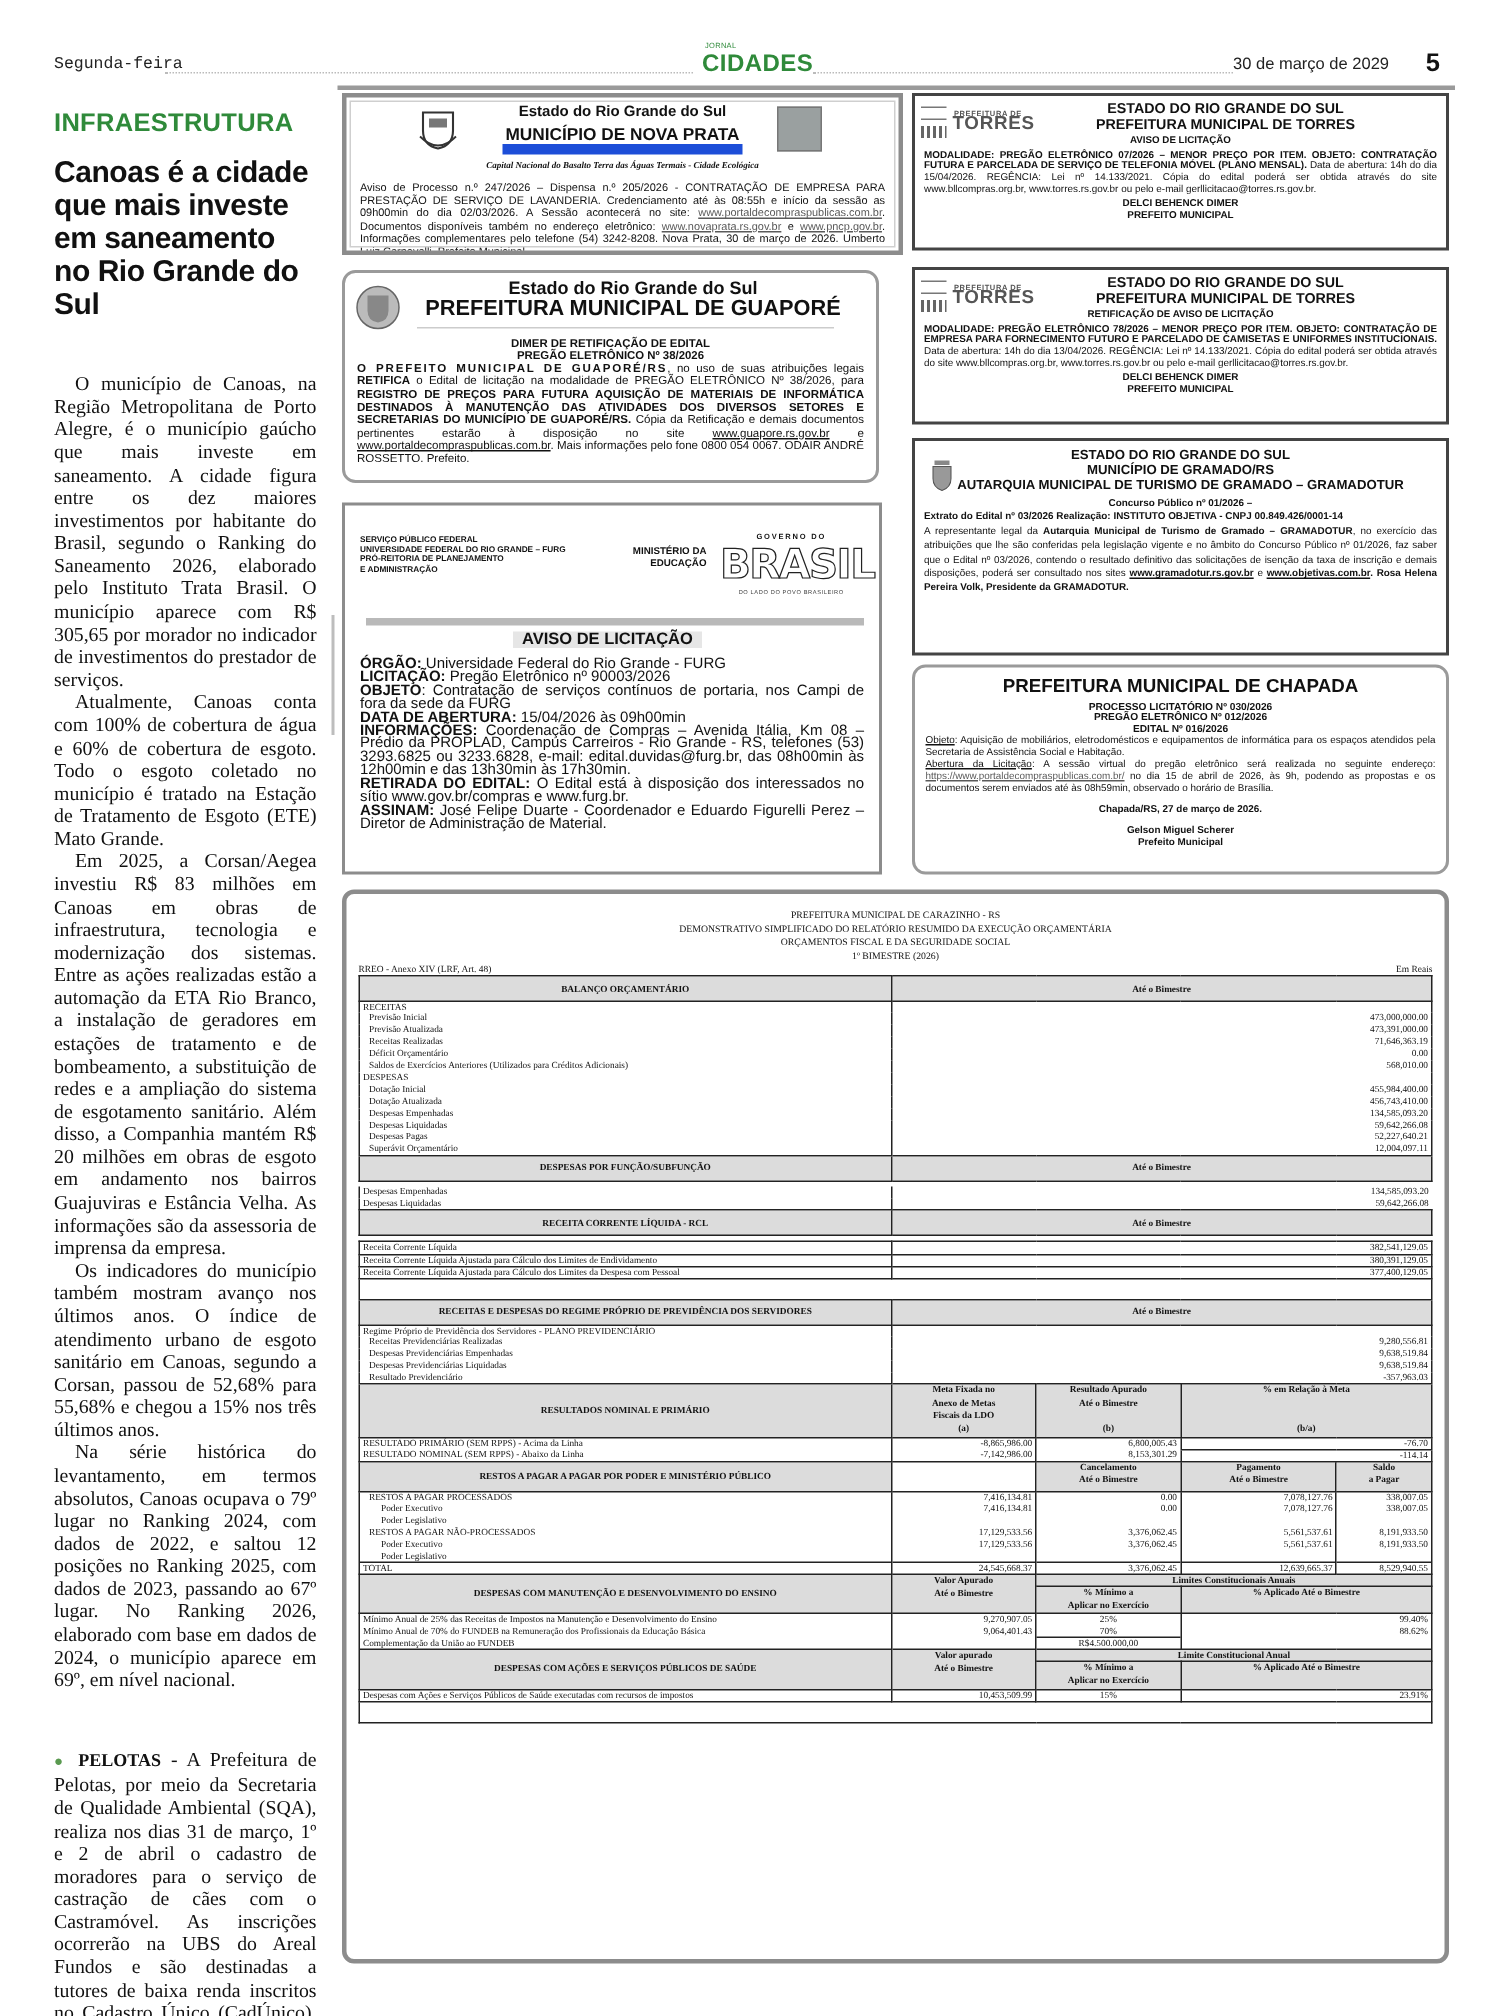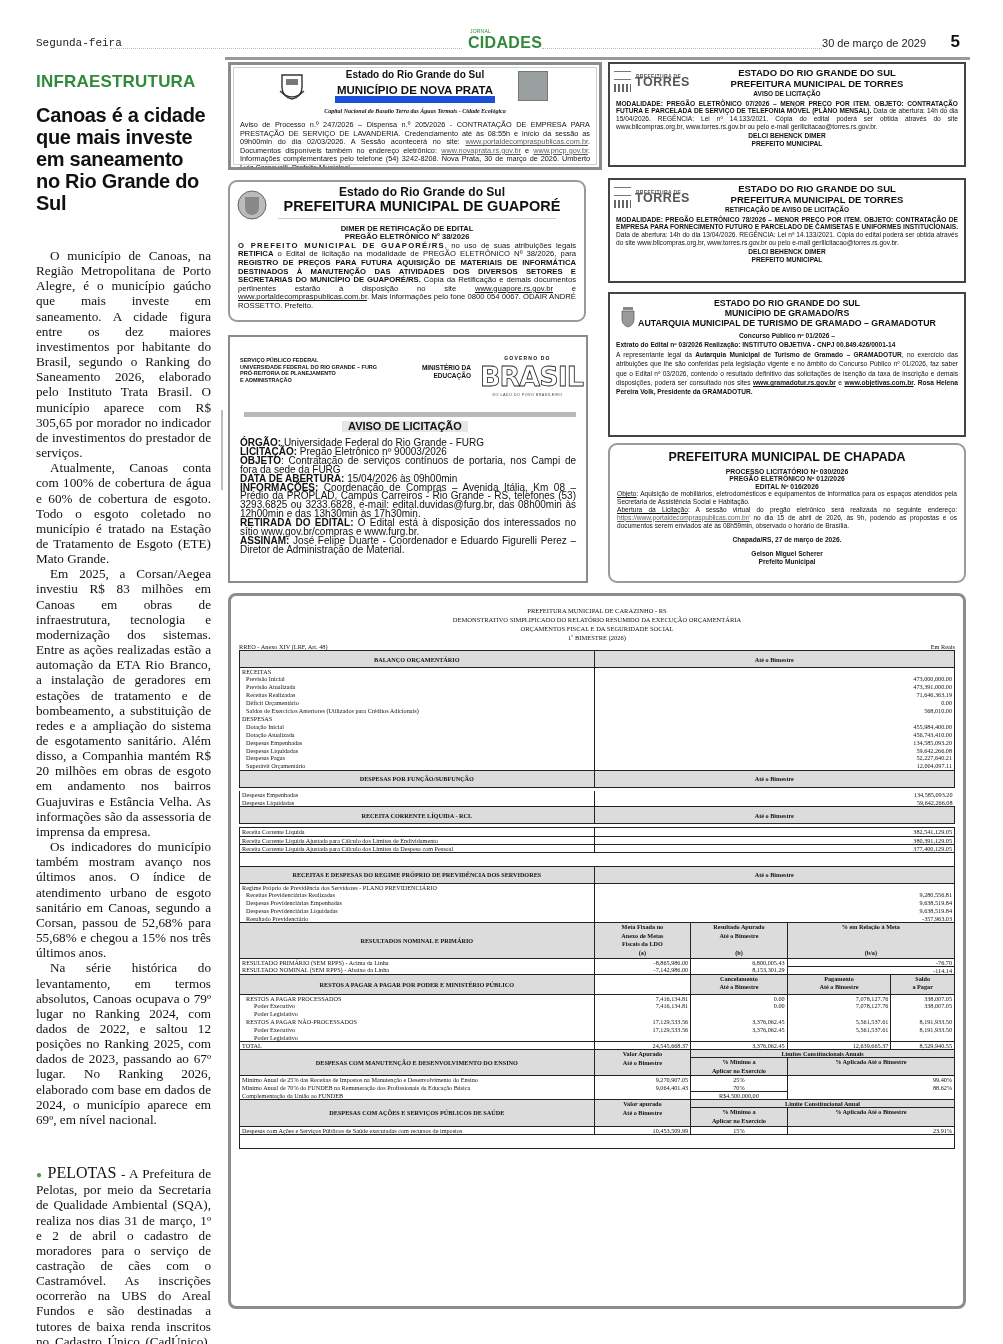--- a/index.html
+++ b/index.html
@@ -18,21 +18,21 @@
   .hdr-rule { position: absolute; left: 225px; top: 57px; width: 745px; height: 3px; background: #9a9a9a; }
 
   
   .article { position: absolute; left: 36px; top: 72px; width: 175px; }
   .kicker { font-size: 17px; font-weight: bold; color: #2f8a3a; letter-spacing: 0.2px; }
   .headline { font-size: 20px; font-weight: bold; line-height: 22px; margin-top: 12px; letter-spacing: -0.3px; }
   .body-text { font-family: "Liberation Serif", serif; font-size: 13.2px; line-height: 15.15px; text-align: justify; margin-top: 34px; hyphens: auto; }
   .body-text p { text-indent: 14px; }
   .body-text p.sep { margin-top: 38px; text-indent: 0; }
   .pin { color: #5a9a50; font-size: 10px; }
-  .small-caps { font-variant: small-caps; font-weight: normal; font-size: 16px; }
+  .small-caps { font-variant: small-caps; font-weight: bold; font-size: 12px; }
   .col-rule { position: absolute; left: 221px; top: 410px; width: 2px; height: 80px; background: #bdbdbd; }
 
   
   .box { position: absolute; background: #fff; font-size: 7.3px; line-height: 8.6px; overflow: hidden; }
   .just { text-align: justify; }
   .ctr { text-align: center; }
   .b { font-weight: bold; }
   .u { text-decoration: underline; }
   .lnk { color: #5a5a5a; text-decoration: underline; }
 

